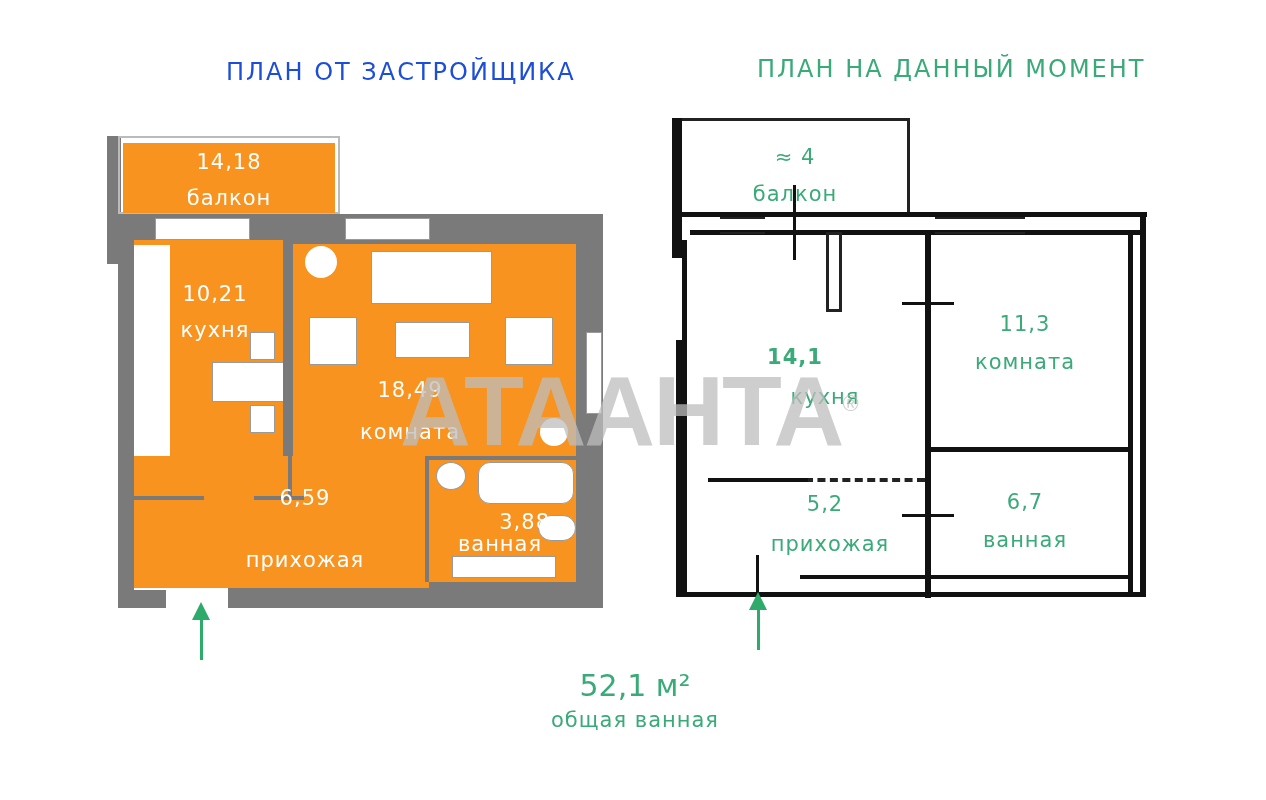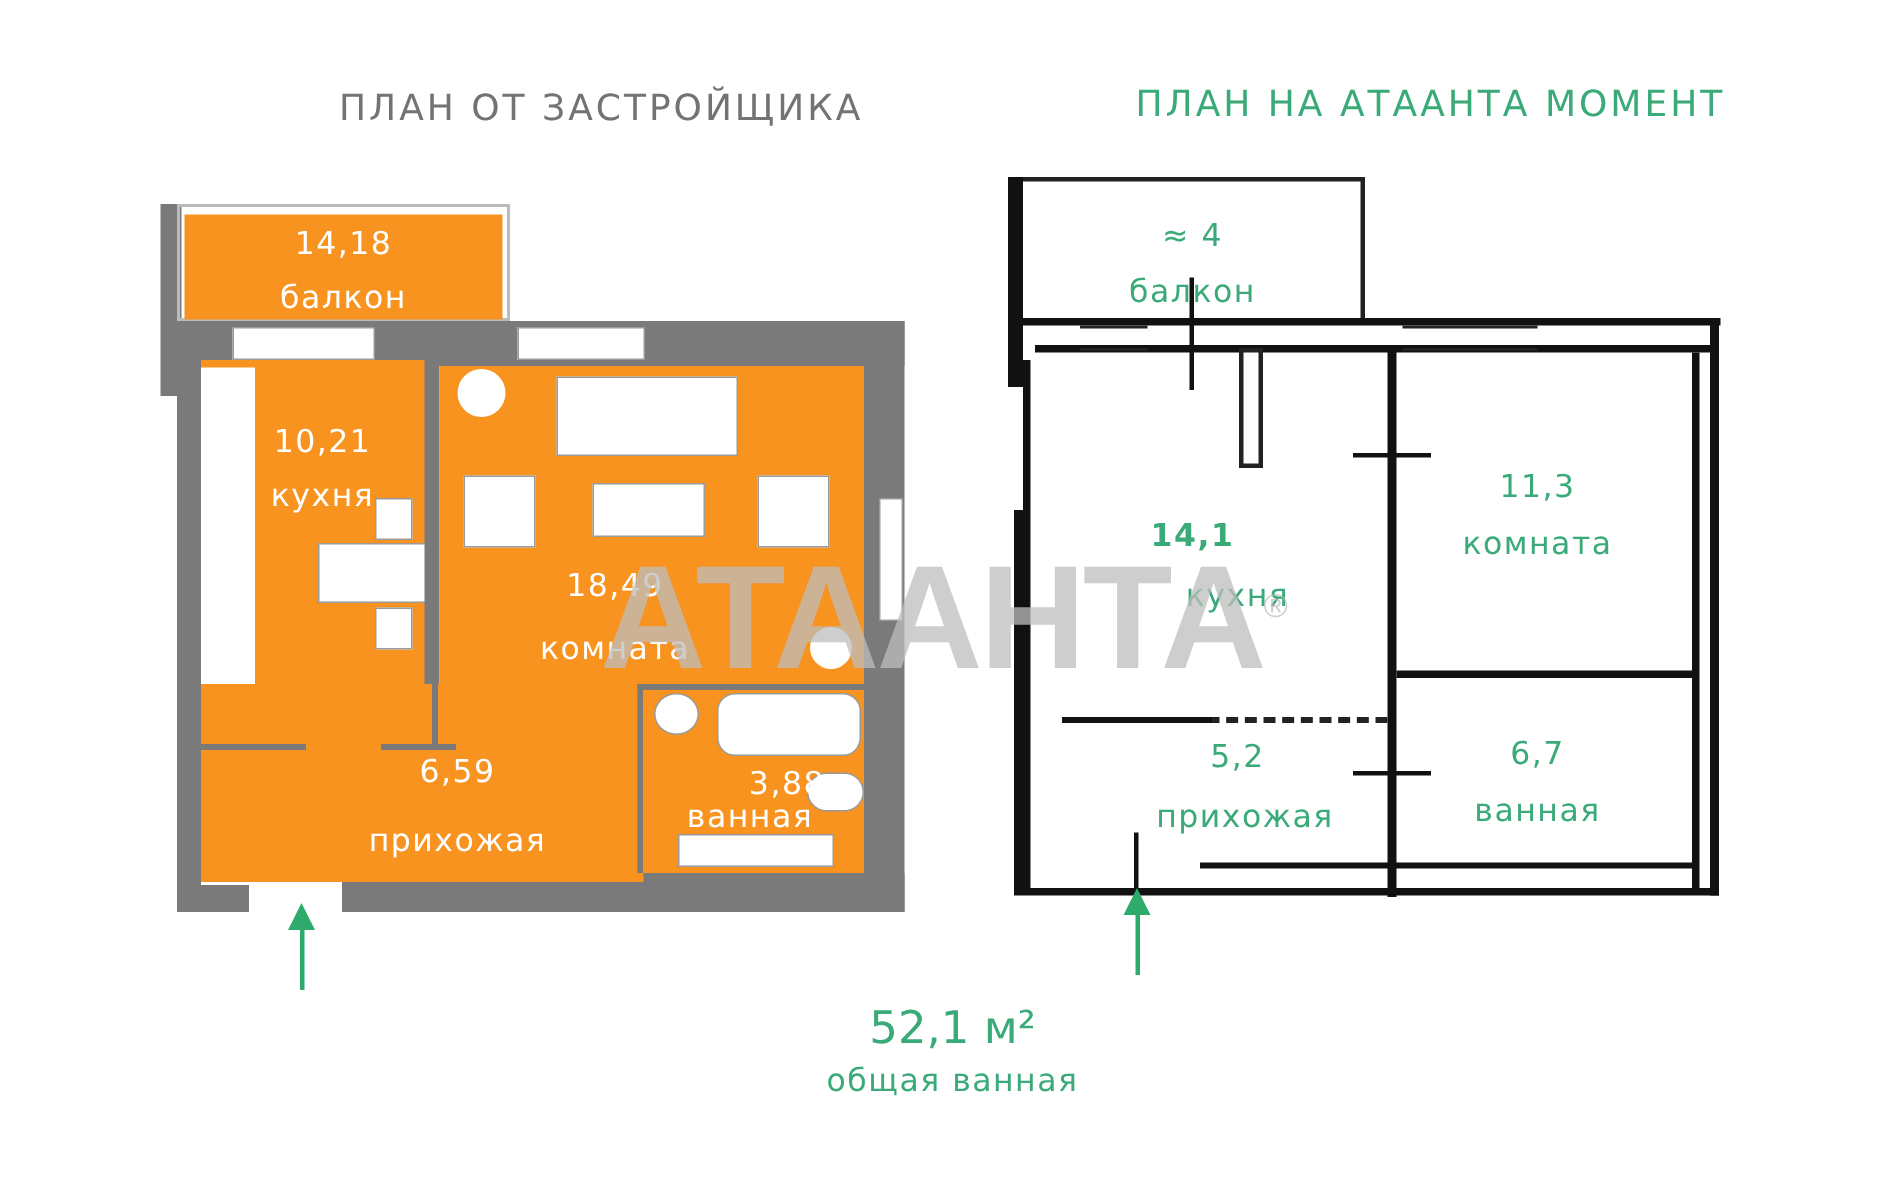--- a/index.html
+++ b/index.html
@@ -1,21 +1,21 @@
 <!DOCTYPE html>
 <html><head>
 <meta charset="utf-8">
 <style>
   html, body { margin: 0; padding: 0; background: #ffffff; }
   body { width: 1266px; height: 800px; position: relative; overflow: hidden;
          font-family: "DejaVu Sans", sans-serif; }
   .abs { position: absolute; }
   .title { position: absolute; font-size: 24px; letter-spacing: 2px; font-weight: normal;
            font-family: "DejaVu Sans", sans-serif; }
-  .orange-title { color: #737373; }
+  .orange-title { color: #1d4ed8; }
   .green-title { color: #3aaa78; }
   .lbl-w { position: absolute; color: #ffffff; font-size: 21px; text-align: center; line-height: 1.2;
            font-family: "DejaVu Sans", sans-serif; letter-spacing: 1px; }
   .lbl-g { position: absolute; color: #3aaa78; font-size: 21px; text-align: center; line-height: 1.2;
            font-family: "DejaVu Sans", sans-serif; letter-spacing: 1px; }
   .wall { position: absolute; background: #7a7a7a; }
   .room { position: absolute; background: #f7931e; }
   .furn { position: absolute; background: #ffffff; border: 1px solid #9a9a9a; box-sizing: border-box; }
   .bw { position: absolute; background: #111111; }
   .watermark { position: absolute; left: 400px; top: 355px; font-size: 98px; font-weight: bold;
@@ -25,21 +25,21 @@
                 border-right: 9px solid transparent; border-bottom: 18px solid #2eaa6a; }
   .total-area { position: absolute; left: 540px; top: 668px; width: 190px; text-align: center;
                 color: #3aaa78; font-size: 30px; }
   .total-label { position: absolute; left: 520px; top: 708px; width: 230px; text-align: center;
                  color: #3aaa78; font-size: 21px; letter-spacing: 1px; }
 </style>
 </head>
 <body>
 
 <div class="title orange-title" style="left:226px; top:58px;">ПЛАН ОТ ЗАСТРОЙЩИКА</div>
-<div class="title green-title" style="left:757px; top:55px;">ПЛАН НА АТААНТА МОМЕНТ</div>
+<div class="title green-title" style="left:757px; top:55px;">ПЛАН НА ДАННЫЙ МОМЕНТ</div>
 
 <div>
 
   <div class="wall" style="left:107px; top:136px; width:14px; height:128px;"></div>
   <div class="wall" style="left:118px; top:214px; width:485px; height:30px;"></div>
   <div class="wall" style="left:118px; top:240px; width:16px; height:368px;"></div>
   <div class="wall" style="left:576px; top:214px; width:27px; height:394px;"></div>
   <div class="wall" style="left:118px; top:590px; width:60px; height:18px;"></div>
   <div class="wall" style="left:228px; top:582px; width:375px; height:26px;"></div>
 
@@ -81,21 +81,21 @@
   <div class="furn" style="left:478px; top:462px; width:96px; height:42px; border-radius:12px;"></div>
   <div class="furn" style="left:538px; top:515px; width:38px; height:26px; border-radius:13px;"></div>
   <div class="furn" style="left:452px; top:556px; width:104px; height:22px;"></div>
 
   <div class="lbl-w" style="left:123px; top:150px; width:212px;">14,18</div>
   <div class="lbl-w" style="left:123px; top:186px; width:212px;">балкон</div>
   <div class="lbl-w" style="left:160px; top:282px; width:110px;">10,21</div>
   <div class="lbl-w" style="left:160px; top:318px; width:110px;">кухня</div>
   <div class="lbl-w" style="left:360px; top:378px; width:100px;">18,49</div>
   <div class="lbl-w" style="left:350px; top:420px; width:120px;">комната</div>
-  <div class="lbl-w" style="left:250px; top:502px; width:110px;">6,59</div>
+  <div class="lbl-w" style="left:250px; top:486px; width:110px;">6,59</div>
   <div class="lbl-w" style="left:235px; top:548px; width:140px;">прихожая</div>
   <div class="lbl-w" style="left:450px; top:510px; width:100px;text-align:right;">3,88</div>
   <div class="lbl-w" style="left:440px; top:532px; width:120px;">ванная</div>
 
   <div class="arrow-head" style="left:192px; top:602px;"></div>
   <div class="arrow" style="left:200px; top:618px; height:42px;"></div>
 </div>
 
 <div>
 

